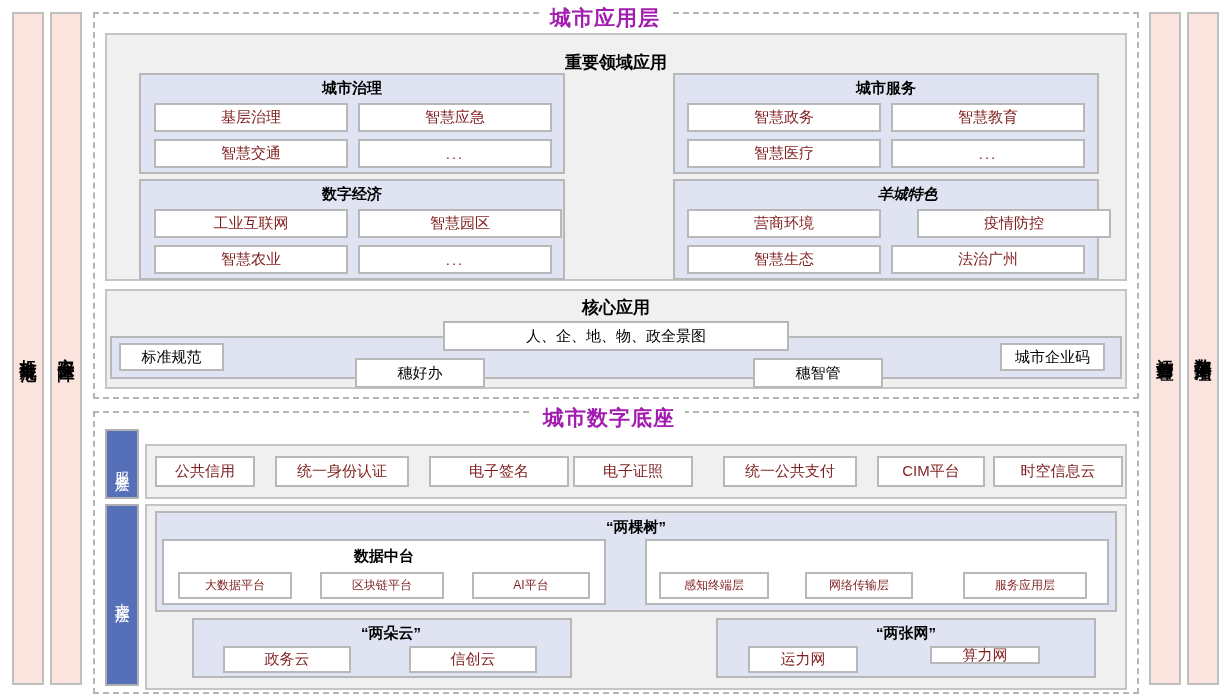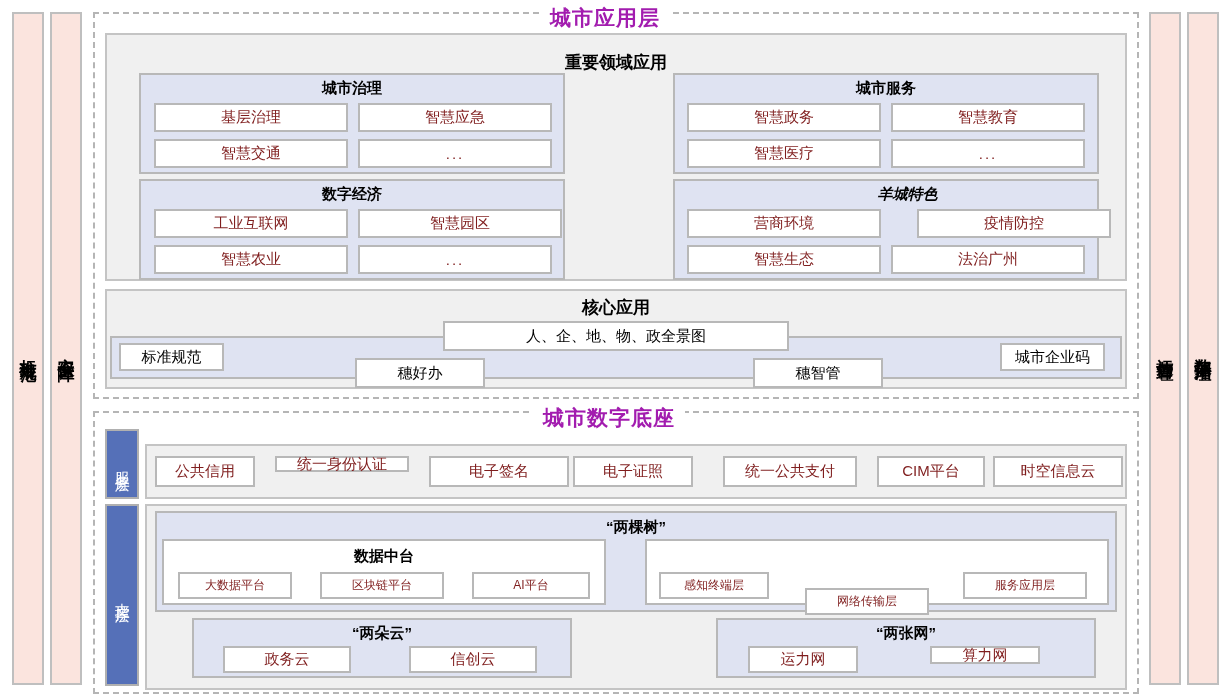--- a/index.html
+++ b/index.html
@@ -158,21 +158,21 @@
   <div class="float-box" style="left:753px;top:358px;width:130px;height:30px;">穗智管</div>
 
   <div class="layer-frame" style="left:93px;top:411px;width:1046px;height:283px;"></div>
   <div class="layer-title" style="left:533px;top:404px;">城市数字底座</div>
 
   <div class="blue-tab" style="left:105px;top:429px;width:34px;height:70px;">
     <span class="vtext">服务层</span>
   </div>
   <div class="panel" style="left:145px;top:444px;width:982px;height:55px;"></div>
   <div class="cell" style="left:155px;top:456px;width:100px;height:31px;">公共信用</div>
-  <div class="cell" style="left:275px;top:456px;width:134px;height:16px;">统一身份认证</div>
+  <div class="cell" style="left:275px;top:456px;width:134px;height:31px;">统一身份认证</div>
   <div class="cell" style="left:429px;top:456px;width:140px;height:31px;">电子签名</div>
   <div class="cell" style="left:573px;top:456px;width:120px;height:31px;">电子证照</div>
   <div class="cell" style="left:723px;top:456px;width:134px;height:31px;">统一公共支付</div>
   <div class="cell" style="left:877px;top:456px;width:108px;height:31px;">CIM平台</div>
   <div class="cell" style="left:993px;top:456px;width:130px;height:31px;">时空信息云</div>
 
   <div class="blue-tab" style="left:105px;top:504px;width:34px;height:182px;">
     <span class="vtext">支撑层</span>
   </div>
   <div class="panel" style="left:145px;top:504px;width:982px;height:186px;"></div>
@@ -181,25 +181,25 @@
   <div class="group-title" style="left:155px;top:518px;width:962px;">“两棵树”</div>
 
   <div class="cell" style="left:162px;top:539px;width:444px;height:66px;background:#ffffff;"></div>
   <div class="group-title" style="left:162px;top:547px;width:444px;">数据中台</div>
   <div class="cell sm" style="left:178px;top:572px;width:114px;height:27px;">大数据平台</div>
   <div class="cell sm" style="left:320px;top:572px;width:124px;height:27px;">区块链平台</div>
   <div class="cell sm" style="left:472px;top:572px;width:118px;height:27px;">AI平台</div>
 
   <div class="cell" style="left:645px;top:539px;width:464px;height:66px;background:#ffffff;"></div>
   <div class="cell sm" style="left:659px;top:572px;width:110px;height:27px;">感知终端层</div>
-  <div class="cell sm" style="left:805px;top:588px;width:124px;height:27px;">网络传输层</div>
+  <div class="cell sm" style="left:805px;top:572px;width:108px;height:27px;">网络传输层</div>
   <div class="cell sm" style="left:963px;top:572px;width:124px;height:27px;">服务应用层</div>
 
   <div class="group" style="left:192px;top:618px;width:380px;height:60px;"></div>
-  <div class="group-title" style="left:192px;top:624px;width:380px;">“两朵云”</div>
+  <div class="group-title" style="left:192px;top:624px;width:380px;padding-left:9px;">“两朵云”</div>
   <div class="cell" style="left:223px;top:646px;width:128px;height:27px;">政务云</div>
   <div class="cell" style="left:409px;top:646px;width:128px;height:27px;">信创云</div>
 
   <div class="group" style="left:716px;top:618px;width:380px;height:60px;"></div>
   <div class="group-title" style="left:716px;top:624px;width:380px;">“两张网”</div>
   <div class="cell" style="left:748px;top:646px;width:110px;height:27px;">运力网</div>
   <div class="cell" style="left:930px;top:646px;width:110px;height:18px;">算力网</div>
 
 </div>
 

